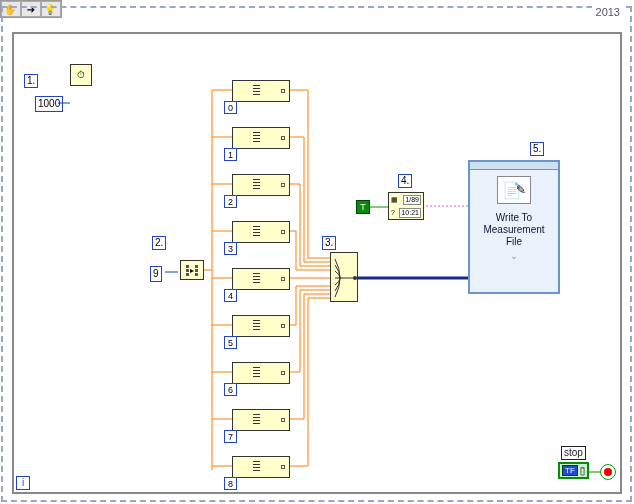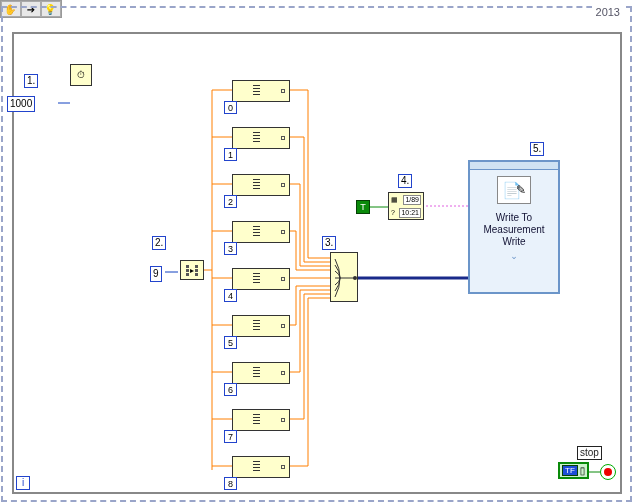--- a/index.html
+++ b/index.html
@@ -192,21 +192,21 @@
   <path d="M358 278 H468" stroke="#1a2a8a" stroke-width="3" fill="none"></path>
 
   <path d="M370 207 H388" stroke="#0a8a0a" stroke-width="1" fill="none"></path>
 
   <path d="M426 206 H468" stroke="#e060e0" stroke-width="1" fill="none" stroke-dasharray="2,2"></path>
 
   <path d="M588 472 H600" stroke="#0a8a0a" stroke-width="1" fill="none"></path>
 </svg>
 
 <div class="callout" style="top:74px;left:24px">1.</div>
-<div class="num-const" style="top:96px;left:7px">1000</div>
+<div class="num-const" style="top:96px;left:35px">1000</div>
 <div class="yellow-node clock-node">
   <span>⏱</span>
 </div>
 
 <div class="callout" style="top:236px;left:152px">2.</div>
 <div class="num-const" style="top:266px;left:150px">9</div>
 <div class="array-build" style="top:260px;left:180px">
   <div class="array-col">
       <div class="pix"></div>
       <div class="pix"></div>
@@ -301,25 +301,25 @@
 <div class="callout" style="top:142px;left:530px">5.</div>
 <div class="write-vi" style="top:160px;left:468px;width:92px;height:134px">
   <div class="write-header" style="height:8px"></div>
   <div class="vi-icon">
     <span style="font-size:16px">📄</span>
       <span style="font-size:12px;margin-left:-6px">✎</span>
   </div>
   <div style="text-align:center;color:#113;font-size:10px;line-height:12px;padding:2px 2px 4px">
     <div>Write To</div>
     <div>Measurement</div>
-    <div>Write</div>
+    <div>File</div>
   </div>
   <div class="chev">⌄</div>
 </div>
 
-<div class="callout" style="top:446px;left:577px;border-color:#222;color:#222">stop</div>
+<div class="callout" style="top:446px;left:561px;border-color:#222;color:#222">stop</div>
 <div class="stop-btn" style="top:462px;left:558px">
   <span class="stop-inner">TF</span>
   <span>▯</span>
 </div>
 <div class="loop-stop" style="top:464px;left:600px"></div>
 
 <div class="i-terminal" style="top:476px;left:16px">i</div>
 
 </body></html>

